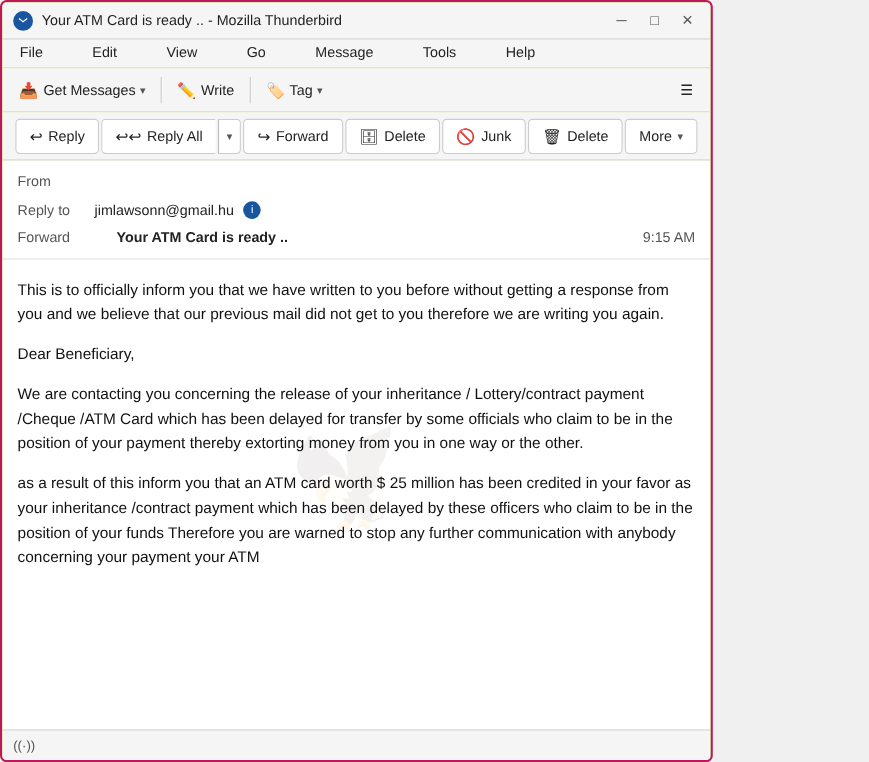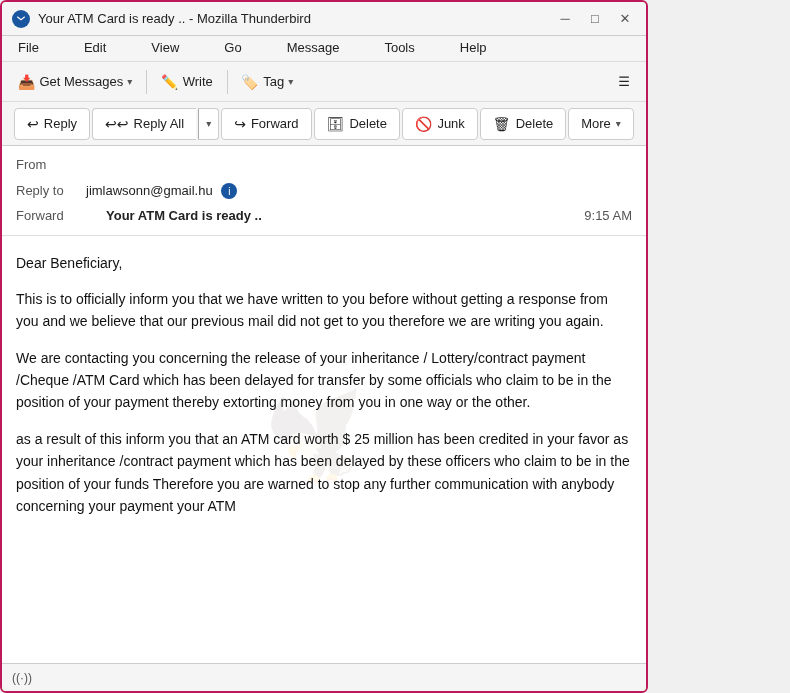--- a/index.html
+++ b/index.html
@@ -373,22 +373,22 @@
     </div>
     <div class="header-row">
       <span class="header-label">Forward</span>
       <span class="header-value header-subject">Your ATM Card is ready ..</span>
       <span class="header-time">9:15 AM</span>
     </div>
   </div>
 
   <div class="email-body">
     <div class="watermark">🦅</div>
+    <p>This is to officially inform you that we have written to you before without getting a response from you and we believe that our previous mail did not get to you therefore we are writing you again.</p>
     <p>Dear Beneficiary,</p>
-    <p>This is to officially inform you that we have written to you before without getting a response from you and we believe that our previous mail did not get to you therefore we are writing you again.</p>
     <p>We are contacting you concerning the release of your inheritance / Lottery/contract payment /Cheque /ATM Card which has been delayed for transfer by some officials who claim to be in the position of your payment thereby extorting money from you in one way or the other.</p>
     <p>as a result of this inform you that an ATM card worth $ 25 million has been credited in your favor as your inheritance /contract payment which has been delayed by these officers who claim to be in the position of your funds Therefore you are warned to stop any further communication with anybody concerning your payment your ATM</p>
   </div>
 
   <div class="status-bar">
     <div class="status-icon">
       <span>((·))</span>
     </div>
   </div>
 

